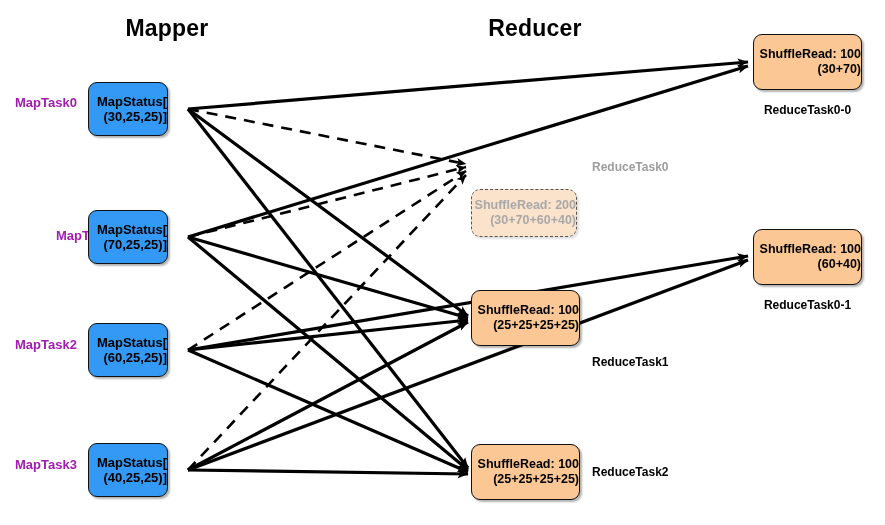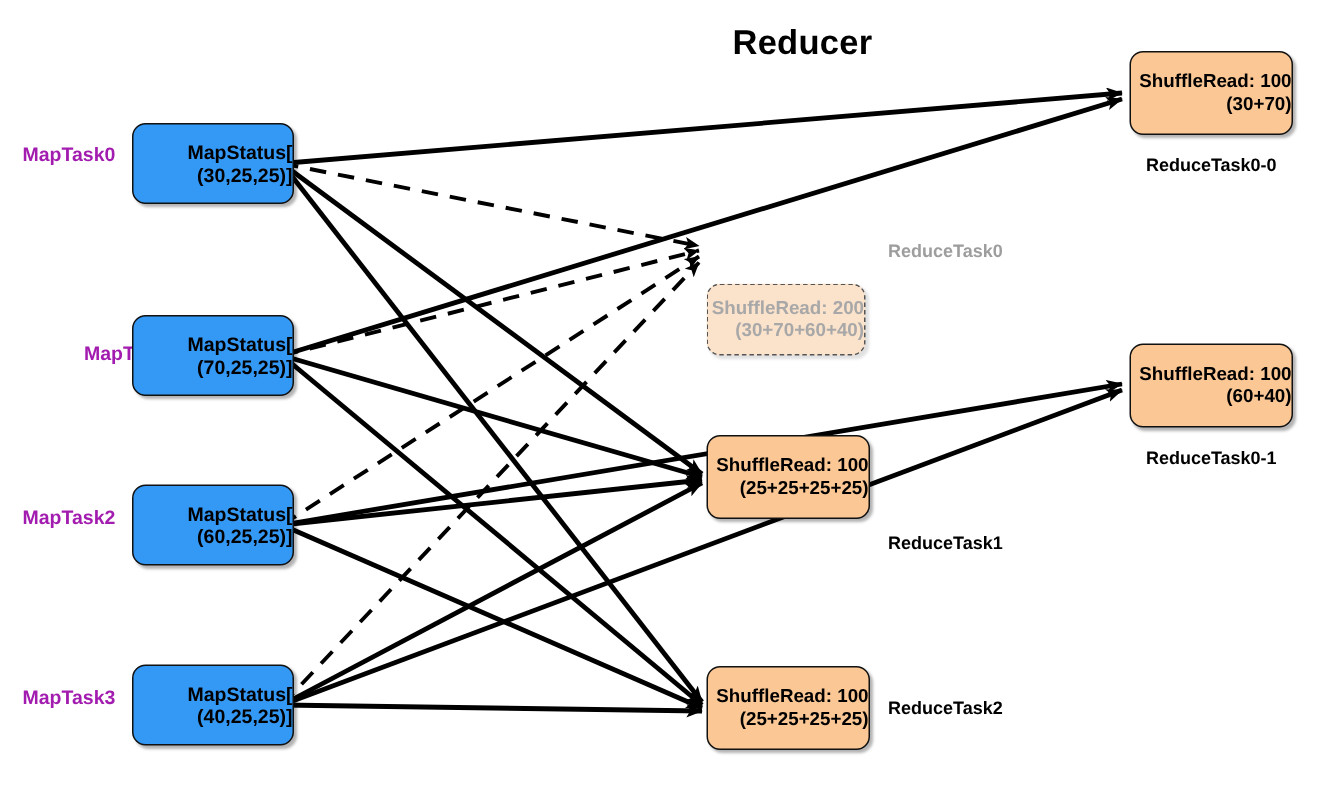--- a/index.html
+++ b/index.html
@@ -40,21 +40,21 @@
     justify-content:center;
     text-align:center;
     border-radius:9px;
     font-weight:bold;
     line-height:1.18;
     white-space:nowrap;
   }
   .node .l2{font-weight:bold;}
 
   .map-node{
-    width:108px;height:54px;
+    width:80px;height:54px;
     background:#3498f5;
     border:1.6px solid #111;
     color:#000;
     font-size:13px;
     box-shadow:2px 2px 2px rgba(0,0,0,.30);
     padding-left:23px;
   }
 
   .red-node{
     width:109px;height:56px;
@@ -119,20 +119,21 @@
     </g>
 
     <g stroke="#000" stroke-width="2.6" fill="none" stroke-dasharray="11,8" marker-end="url(#ahd)">
       <path d="M188,109 L466,164"></path>
       <path d="M188,237 L466,167"></path>
       <path d="M188,350 L466,171"></path>
       <path d="M188,470 L466,175"></path>
     </g>
   </svg>
 
+  <div class="hdr" id="hdr-mapper">Mapper</div>
   <div class="hdr" id="hdr-reducer">Reducer</div>
 
   <div class="side-label" style="left:15px;top:95px;">MapTask0</div>
   <div class="node map-node" style="left:88px;top:82px;">
     <span class="l1">MapStatus[</span>
     <span class="l2">(30,25,25)]</span>
   </div>
 
   <div class="side-label" style="left:15px;top:228px;margin-left:41px;">MapTask1</div>
   <div class="node map-node" style="left:88px;top:210px;">

